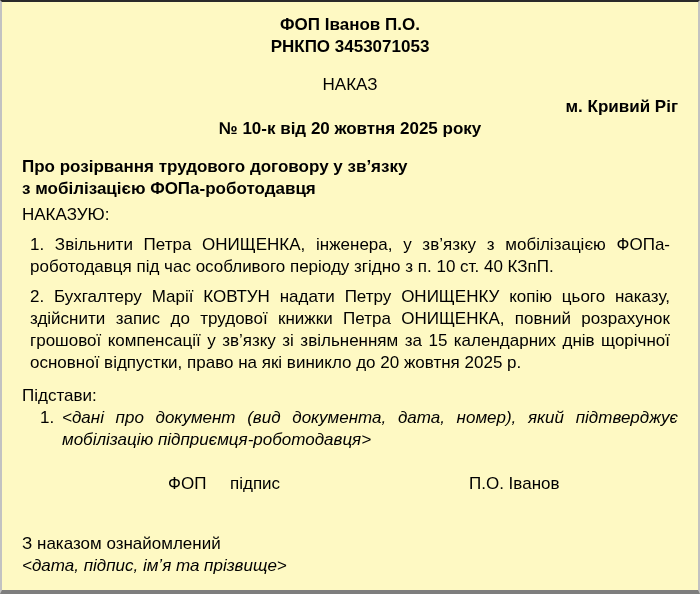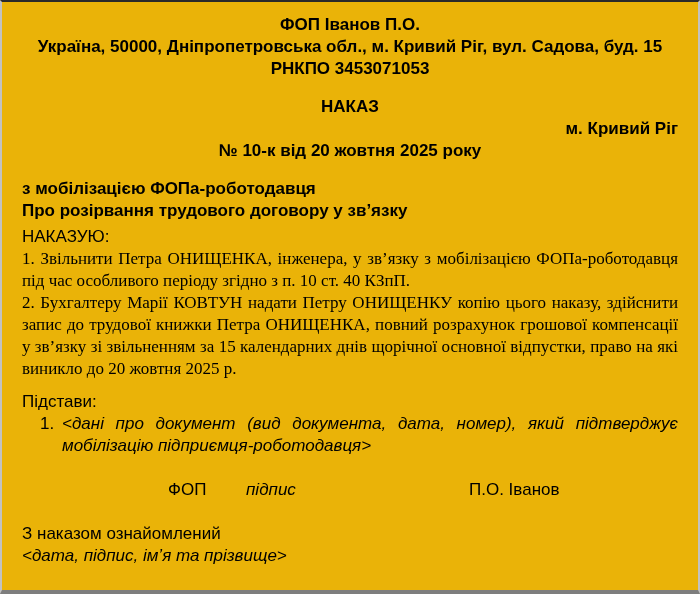--- a/index.html
+++ b/index.html
@@ -5,61 +5,60 @@
   html, body {
     margin: 0;
     padding: 0;
     background: #ffffff;
   }
   .page {
     position: relative;
     width: 700px;
     height: 594px;
     box-sizing: border-box;
-    background: #eab308;
+    background: #fef9c3;
     border-top: 2px solid #2a2a2a;
     border-left: 2px solid #c2c2c2;
     border-right: 2px solid #c2c2c2;
     border-bottom: 4px solid #7e7e7e;
     padding: 12px 20px 0 20px;
     overflow: hidden;
     font-family: "Liberation Sans", "DejaVu Sans", sans-serif;
     font-size: 17px;
     line-height: 22px;
     color: #000000;
   }
   .letterhead {
     text-align: center;
     font-weight: bold;
   }
   .doc-type {
     margin-top: 16px;
     text-align: center;
-    font-weight: bold;
+    font-weight: normal;
   }
   .city {
     font-weight: bold;
     text-align: right;
   }
   .number-date {
     text-align: center;
     font-weight: bold;
   }
   .subject {
     margin-top: 16px;
     font-weight: bold;
     text-align: left;
   }
   .command {
     margin-top: 4px;
   }
   .para {
-    margin: 0;
+    margin: 8px;
     text-align: justify;
-    font-family: Liberation Serif, serif;
   }
   .grounds-label {
     margin-top: 11px;
   }
   .grounds-item {
     display: flex;
     align-items: flex-start;
   }
   .grounds-item .num {
     flex: 0 0 22px;
@@ -70,49 +69,48 @@
     flex: 1 1 auto;
     font-style: italic;
     text-align: justify;
   }
   .sig-row {
     position: relative;
     margin-top: 22px;
     height: 22px;
   }
   .sig-role  { position: absolute; left: 146px; top: 0; }
-  .sig-sign  { position: absolute; left: 224px; top: 0; font-style: italic; }
+  .sig-sign  { position: absolute; left: 208px; top: 0; }
   .sig-name  { position: absolute; left: 447px; top: 0; }
   .ack {
-    margin-top: 22px;
+    margin-top: 38px;
   }
   .ack-placeholder {
     font-style: italic;
   }
 </style>
 </head>
 <body>
 
 <div class="page">
 
   <div class="letterhead">
     <div>ФОП Іванов П.О.</div>
-    <div>Україна, 50000, Дніпропетровська обл., м. Кривий Ріг, вул. Садова, буд. 15</div>
     <div>РНКПО 3453071053</div>
   </div>
 
   <div class="doc-type">НАКАЗ</div>
 
   <div class="city">м. Кривий Ріг</div>
 
   <div class="number-date">№ 10-к від 20 жовтня 2025 року</div>
 
   <div class="subject">
+    <div>Про розірвання трудового договору у зв’язку</div>
     <div>з мобілізацією ФОПа-роботодавця</div>
-    <div>Про розірвання трудового договору у зв’язку</div>
   </div>
 
   <div class="command">НАКАЗУЮ:</div>
 
   <p class="para">1. Звільнити Петра ОНИЩЕНКА, інженера, у зв’язку з мобілізацією ФОПа-роботодавця під час особливого періоду згідно з п. 10 ст. 40 КЗпП.</p>
   <p class="para">2. Бухгалтеру Марії КОВТУН надати Петру ОНИЩЕНКУ копію цього наказу, здійснити запис до трудової книжки Петра ОНИЩЕНКА, повний розрахунок грошової компенсації у зв’язку зі звільненням за 15 календарних днів щорічної основної відпустки, право на які виникло до 20 жовтня 2025 р.</p>
 
   <div class="grounds-label">Підстави:</div>
 
   <div class="grounds-item">

